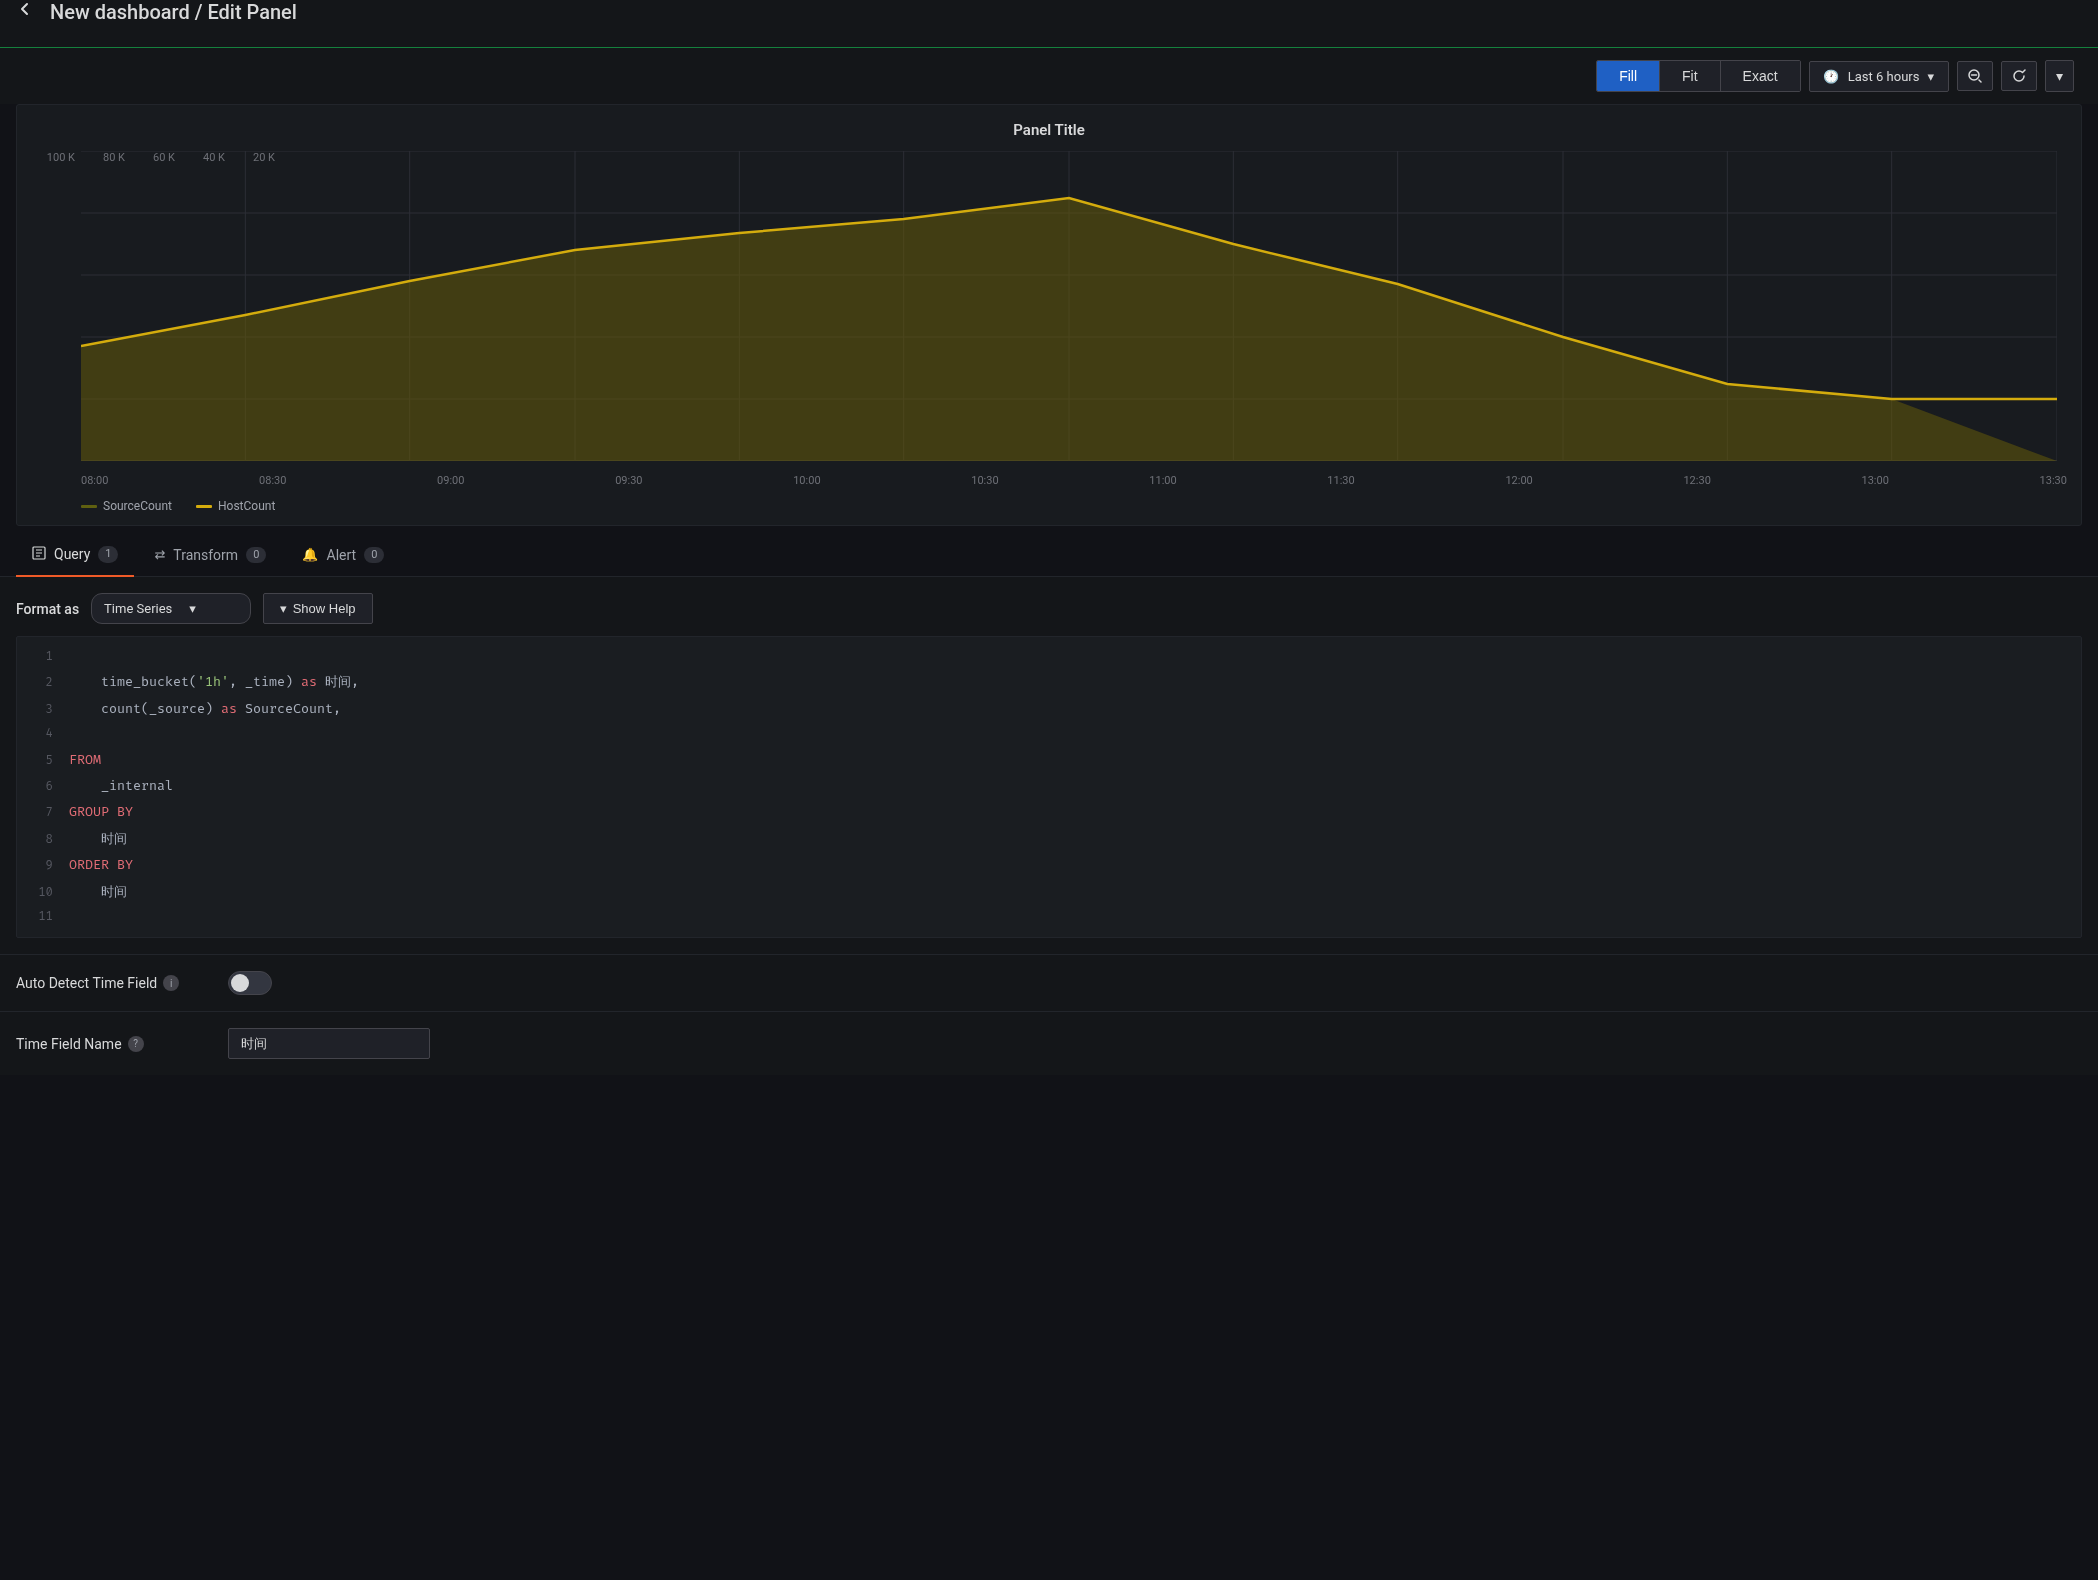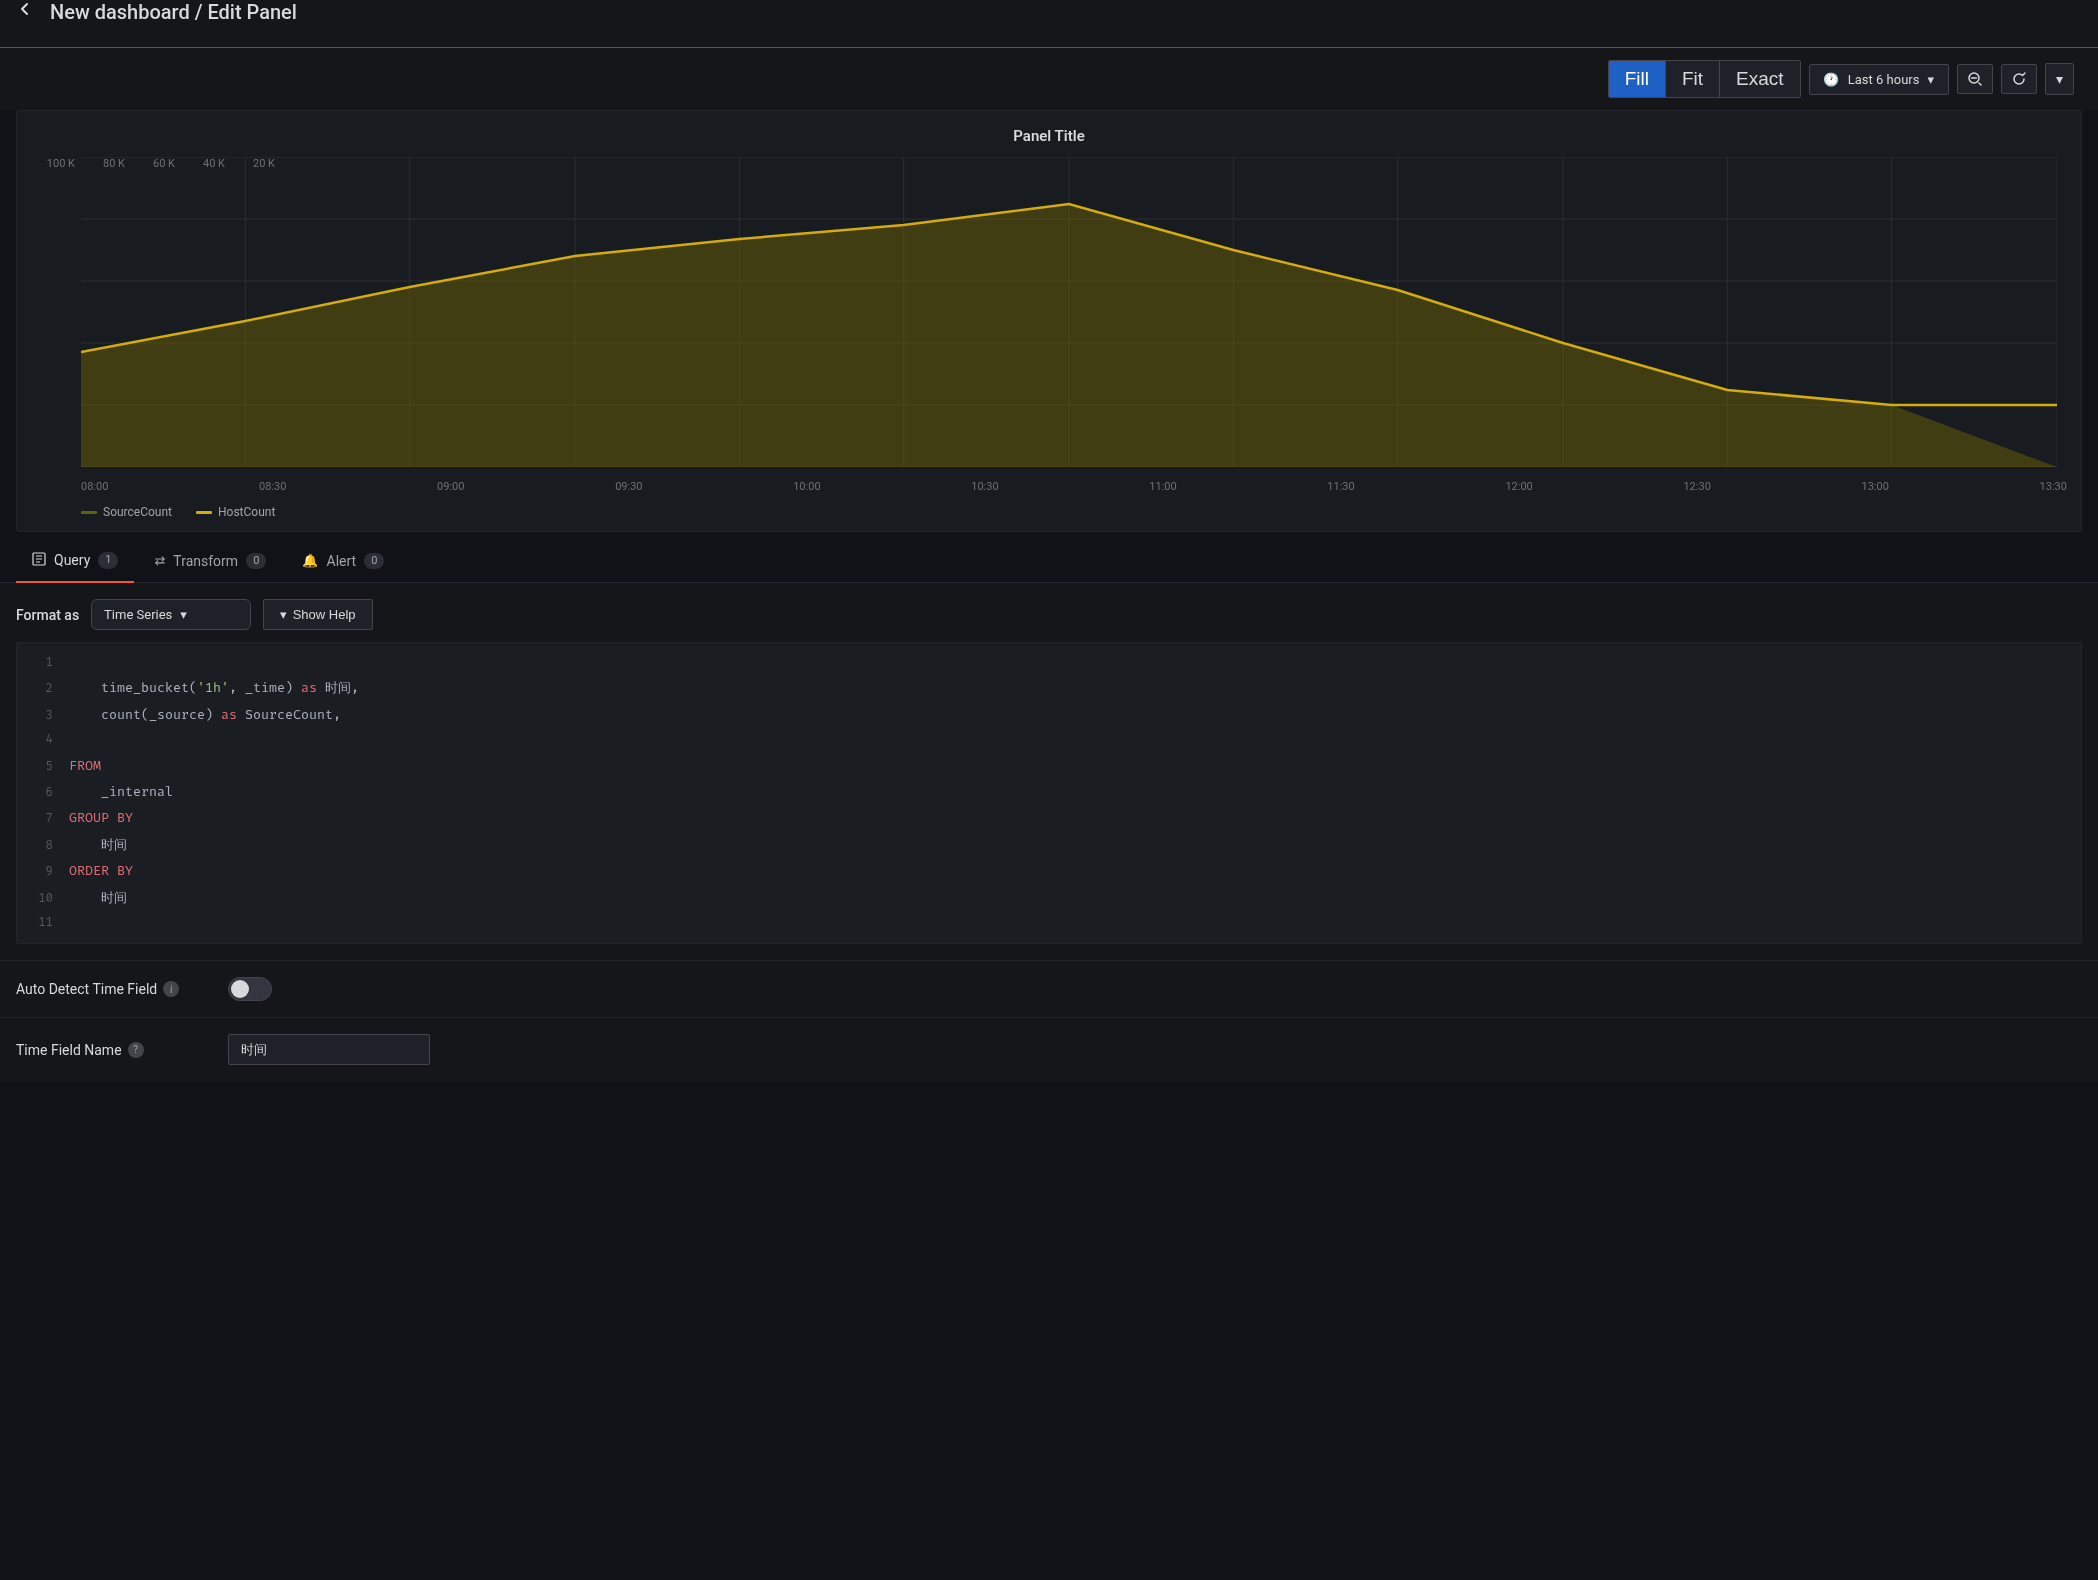--- a/index.html
+++ b/index.html
@@ -49,23 +49,23 @@
     .btn-group {
       display: flex;
       border: 1px solid #44444b;
       border-radius: 2px;
       overflow: hidden;
     }
     .btn-group button {
       background: #1f2128;
       border: none;
       color: #d8d9da;
-      padding: 7px 16px;
-      cursor: pointer;
-      font-size: 19px;
+      padding: 7px 22px;
+      cursor: pointer;
+      font-size: 14px;
       border-right: 1px solid #44444b;
     }
     .btn-group button:last-child { border-right: none; }
     .btn-group button.active {
       background: #1f60c4;
       color: #fff;
     }
 
     .time-picker {
       display: flex;
@@ -202,27 +202,27 @@
       margin-bottom: 12px;
     }
     .format-label {
       font-size: 14px;
       color: #d8d9da;
       font-weight: 500;
     }
     .format-select {
       background: #1f2128;
       border: 1px solid #44444b;
-      border-radius: 6px;
+      border-radius: 11px;
       color: #d8d9da;
       padding: 7px 12px;
       font-size: 13px;
       display: flex;
       align-items: center;
-      gap: 8px;
+      gap: 17px;
       cursor: pointer;
       min-width: 160px;
     }
     .show-help-btn {
       background: #1f2128;
       border: 1px solid #44444b;
       border-radius: 2px;
       color: #d8d9da;
       padding: 7px 16px;
       font-size: 13px;

